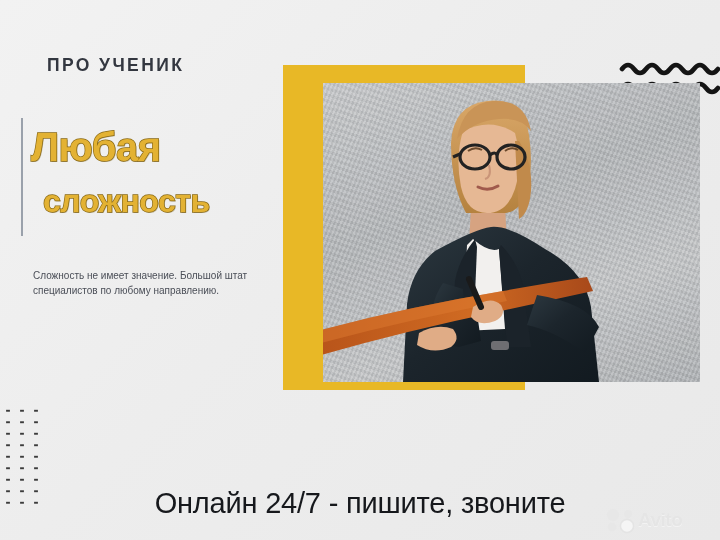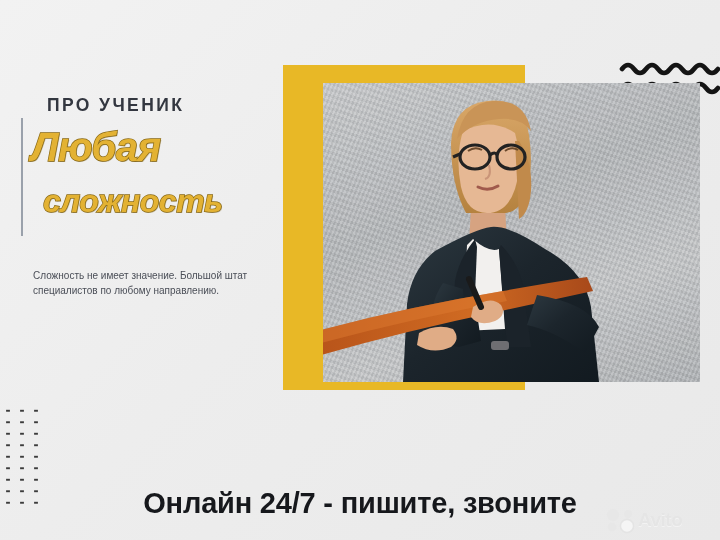--- a/index.html
+++ b/index.html
@@ -44,21 +44,20 @@
   
   .eyebrow {
     position: absolute;
     left: 47px;
     top: 55px;
     font-size: 17.5px;
     font-weight: bold;
     letter-spacing: 2.4px;
     color: #333740;
     white-space: nowrap;
-    margin-top: 40px;
   }
 
   
   .accent-rule {
     position: absolute;
     left: 21px;
     top: 118px;
     width: 2px;
     height: 118px;
     background: #9aa1ab;
@@ -69,21 +68,20 @@
     position: absolute;
     left: 31px;
     top: 124px;
     width: 300px;
     line-height: 1.18;
   }
   .headline-line {
     display: block;
     font-size: 40px;
     font-weight: bold;
-    font-style: italic;
     color: #e3b233;
     letter-spacing: -0.5px;
     -webkit-text-stroke: 1.4px #8a6a16;
     paint-order: stroke fill;
     text-shadow: 1px 1px 0 rgba(120,92,18,0.35);
     white-space: nowrap;
   }
   .headline-line.line2 {
     margin-top: 12px;
     font-size: 32px;
@@ -132,21 +130,21 @@
   .photo svg { position: absolute; inset: 0; }
 
   
   .bottom-headline {
     position: absolute;
     left: 0;
     right: 0;
     top: 487px;
     text-align: center;
     font-size: 29px;
-    font-weight: bold;
+    font-weight: normal;
     color: #16181c;
     letter-spacing: -0.2px;
     white-space: nowrap;
   }
 
   
   .watermark {
     position: absolute;
     right: 14px;
     bottom: 6px;

